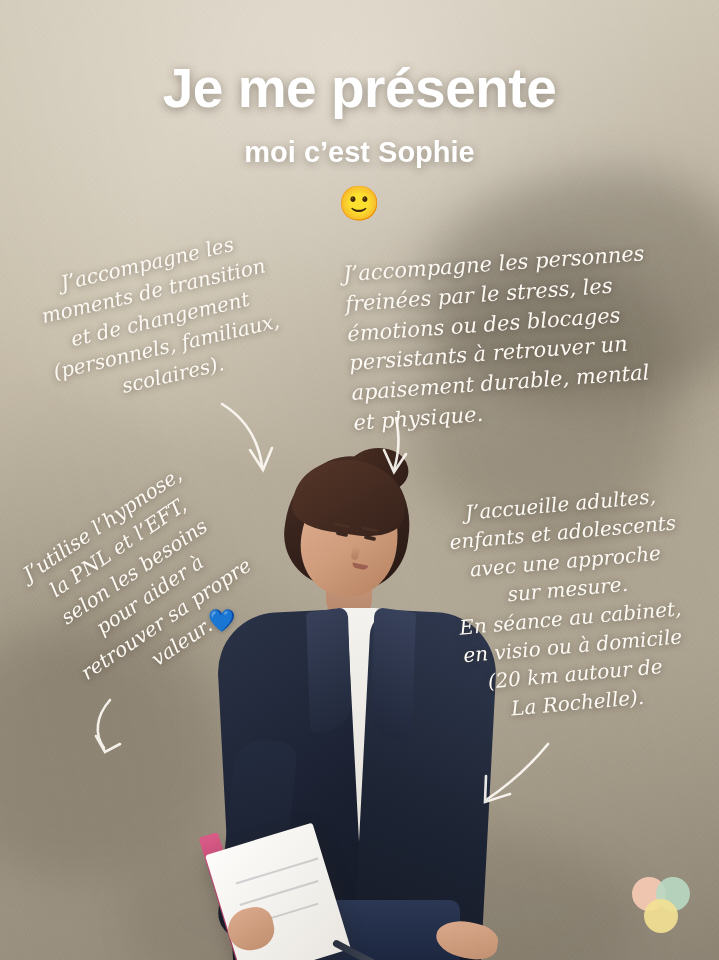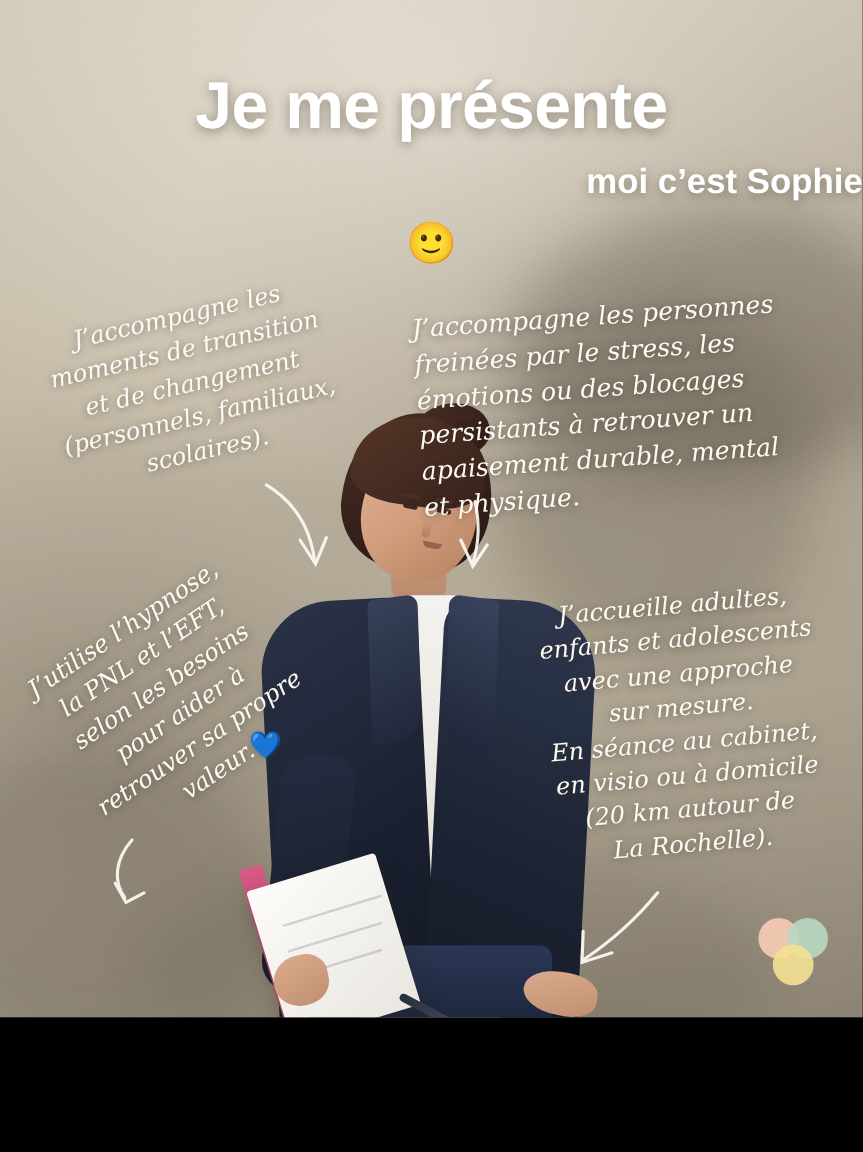--- a/index.html
+++ b/index.html
@@ -3,21 +3,21 @@
 <meta charset="utf-8">
 <style>
   html, body {
     margin: 0;
     padding: 0;
     background: #000;
   }
   .stage {
     position: relative;
     width: 719px;
-    height: 848px;
+    height: 960px;
     overflow: hidden;
     font-family: "Liberation Sans", sans-serif;
     
     background:
       radial-gradient(ellipse 120% 70% at 50% 8%, rgba(255,250,240,0.55), rgba(255,250,240,0) 60%),
       radial-gradient(ellipse 90% 60% at 78% 30%, rgba(90,78,62,0.30), rgba(90,78,62,0) 65%),
       radial-gradient(ellipse 70% 45% at 10% 70%, rgba(80,70,56,0.26), rgba(80,70,56,0) 70%),
       linear-gradient(170deg, #cfc6b4 0%, #c9bfac 28%, #bdb3a0 55%, #a79d8b 78%, #8d8474 100%);
   }
   
@@ -51,21 +51,21 @@
     color: #ffffff;
     font-size: 55px;
     font-weight: bold;
     letter-spacing: -0.5px;
     text-shadow: 0 2px 10px rgba(60,50,40,0.45);
   }
   .subtitle {
     position: absolute;
     left: 0; right: 0;
     top: 136px;
-    text-align: right;
+    text-align: center;
     color: #ffffff;
     font-size: 29px;
     font-weight: bold;
     text-shadow: 0 2px 8px rgba(60,50,40,0.4);
   }
   .emoji {
     position: absolute;
     left: 0; right: 0;
     top: 186px;
     text-align: center;

